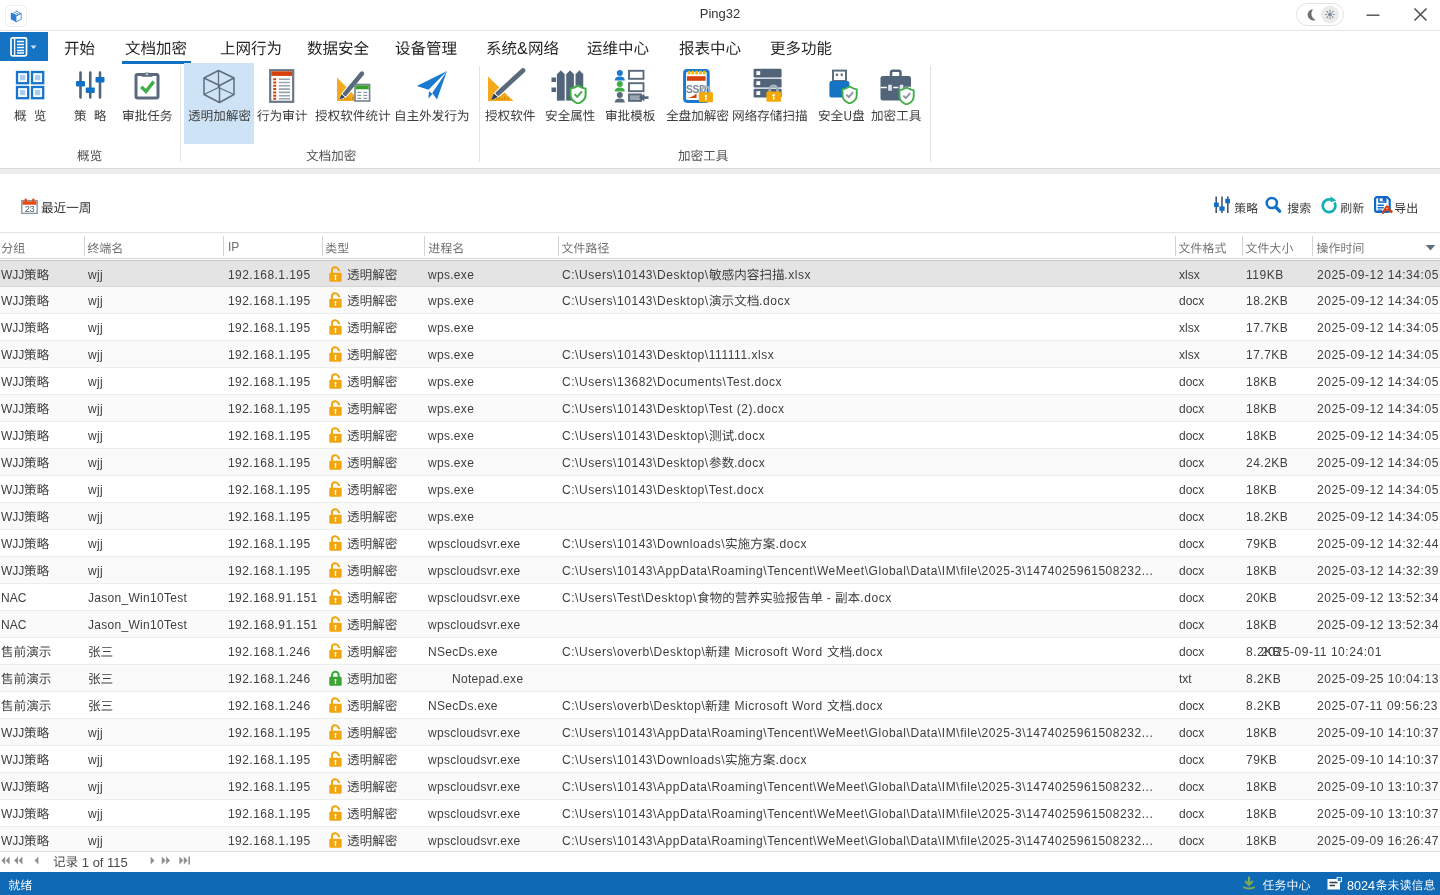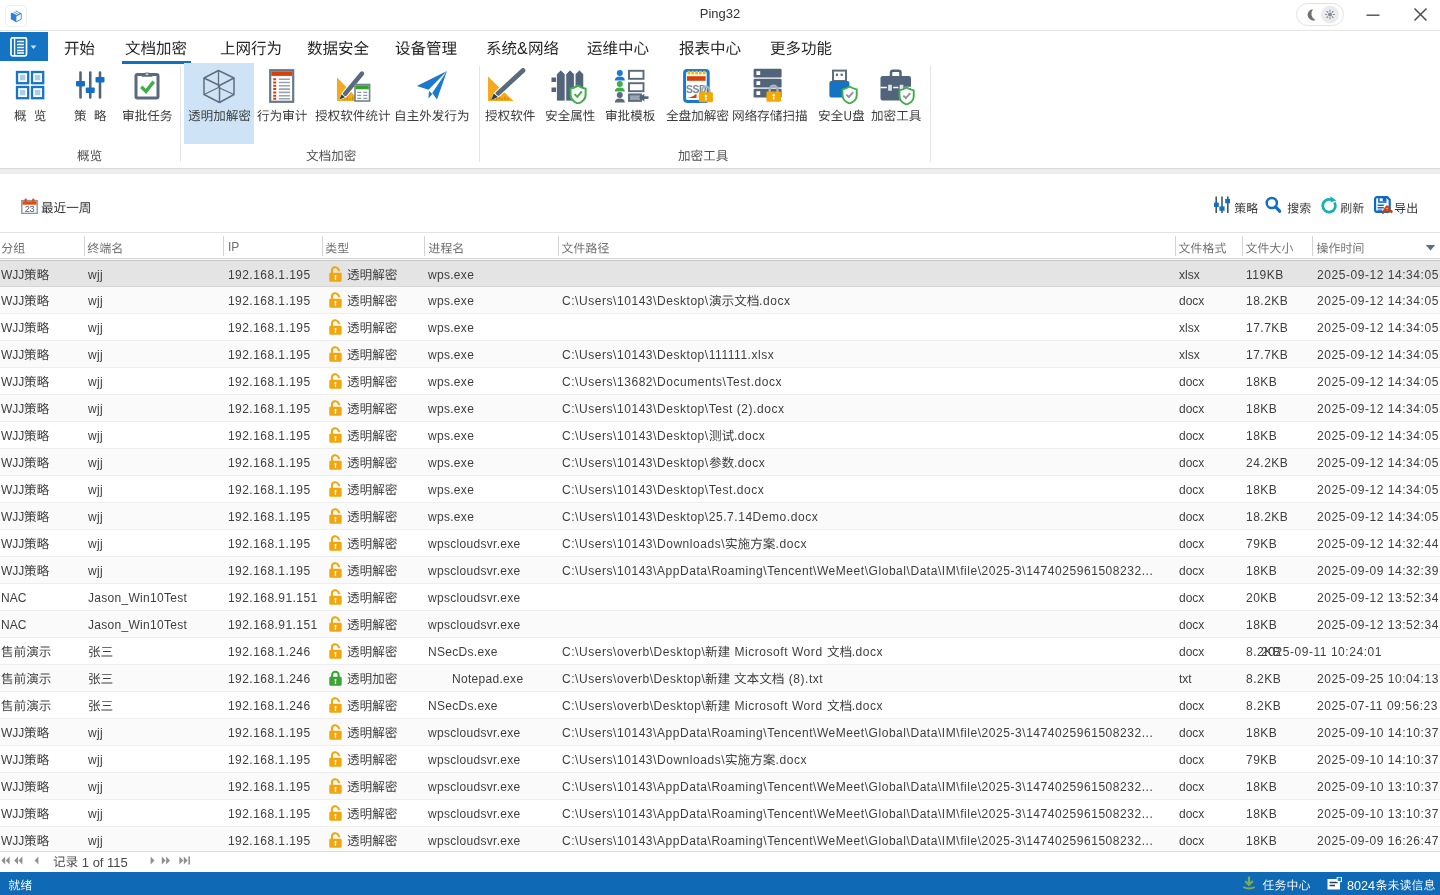--- a/index.html
+++ b/index.html
@@ -639,20 +639,28 @@
 <rect x="5.35" y="10.6" width="1.3" height="2.4" rx="0.6" fill="#fff"></rect>
 </g>
         </svg>
         <div class="cell" style="left:347px;width:76px"><svg class="k" style="width:50.4px;height:13px;vertical-align:-1.5px;" viewBox="0 0 400 100" fill="currentColor">
             <use href="#c900f" x="0"></use>
             <use href="#c660e" x="100"></use>
             <use href="#c89e3" x="200"></use>
             <use href="#c5bc6" x="300"></use>
           </svg></div>
         <div class="cell" style="left:428px;width:128px;letter-spacing:0.3px">wps.exe</div>
+        <div class="cell" style="left:562px;width:614px;letter-spacing:0.55px">C:\Users\10143\Desktop\<svg class="k" style="width:75.6px;height:13px;vertical-align:-1.5px;" viewBox="0 0 600 100" fill="currentColor">
+            <use href="#c654f" x="0"></use>
+            <use href="#c611f" x="100"></use>
+            <use href="#c5185" x="200"></use>
+            <use href="#c5bb9" x="300"></use>
+            <use href="#c626b" x="400"></use>
+            <use href="#c63cf" x="500"></use>
+          </svg>.xlsx</div>
         <div class="cell" style="left:1179px;width:60px">xlsx</div>
         <div class="cell" style="left:1246px;width:64px;letter-spacing:0.5px">119KB</div>
         <div class="cell" style="left:1317px;width:123px;letter-spacing:0.55px">2025-09-12 14:34:05</div>
       </div>
       <div class="row" style="top:27px;background:#fafafa;border-bottom:1px solid #ededed;">
         <div class="cell" style="left:1px;width:81px">WJJ<svg class="k" style="width:25.2px;height:13px;vertical-align:-1.5px;" viewBox="0 0 200 100" fill="currentColor">
             <use href="#c7b56" x="0"></use>
             <use href="#c7565" x="100"></use>
           </svg></div>
         <div class="cell" style="left:88px;width:133px;letter-spacing:0.3px">wjj</div>
@@ -891,21 +899,20 @@
 <rect x="5.35" y="10.6" width="1.3" height="2.4" rx="0.6" fill="#fff"></rect>
 </g>
         </svg>
         <div class="cell" style="left:347px;width:76px"><svg class="k" style="width:50.4px;height:13px;vertical-align:-1.5px;" viewBox="0 0 400 100" fill="currentColor">
             <use href="#c900f" x="0"></use>
             <use href="#c660e" x="100"></use>
             <use href="#c89e3" x="200"></use>
             <use href="#c5bc6" x="300"></use>
           </svg></div>
         <div class="cell" style="left:428px;width:128px;letter-spacing:0.3px">wps.exe</div>
-        <div class="cell" style="left:562px;width:614px;letter-spacing:0.55px">C:\Users\10143\Desktop\25.7.14Demo.docx</div>
         <div class="cell" style="left:1179px;width:60px">docx</div>
         <div class="cell" style="left:1246px;width:64px;letter-spacing:0.5px">18.2KB</div>
         <div class="cell" style="left:1317px;width:123px;letter-spacing:0.55px">2025-09-12 14:34:05</div>
       </div>
       <div class="row" style="top:270px;background:#fff;border-bottom:1px solid #ededed;">
         <div class="cell" style="left:1px;width:81px">WJJ<svg class="k" style="width:25.2px;height:13px;vertical-align:-1.5px;" viewBox="0 0 200 100" fill="currentColor">
             <use href="#c7b56" x="0"></use>
             <use href="#c7565" x="100"></use>
           </svg></div>
         <div class="cell" style="left:88px;width:133px;letter-spacing:0.3px">wjj</div>
@@ -953,41 +960,56 @@
         <div class="cell" style="left:347px;width:76px"><svg class="k" style="width:50.4px;height:13px;vertical-align:-1.5px;" viewBox="0 0 400 100" fill="currentColor">
             <use href="#c900f" x="0"></use>
             <use href="#c660e" x="100"></use>
             <use href="#c89e3" x="200"></use>
             <use href="#c5bc6" x="300"></use>
           </svg></div>
         <div class="cell" style="left:428px;width:128px;letter-spacing:0.3px">wpscloudsvr.exe</div>
         <div class="cell" style="left:562px;width:614px;letter-spacing:0.55px">C:\Users\10143\AppData\Roaming\Tencent\WeMeet\Global\Data\IM\file\2025-3\1474025961508232...</div>
         <div class="cell" style="left:1179px;width:60px">docx</div>
         <div class="cell" style="left:1246px;width:64px;letter-spacing:0.5px">18KB</div>
-        <div class="cell" style="left:1317px;width:123px;letter-spacing:0.55px">2025-09-09 14:32:39</div>
+        <div class="cell" style="left:1317px;width:123px;letter-spacing:0.55px">2025-03-12 14:32:39</div>
       </div>
       <div class="row" style="top:324px;background:#fff;border-bottom:1px solid #ededed;">
         <div class="cell" style="left:1px;width:81px">NAC</div>
         <div class="cell" style="left:88px;width:133px;letter-spacing:0.3px">Jason_Win10Test</div>
         <div class="cell" style="left:228px;width:92px;letter-spacing:0.45px">192.168.91.151</div>
         <svg class="ab" style="left:328px;top:5px" width="15" height="16" viewBox="0 0 12.9 16">
           <g transform="translate(0,0) scale(1.07143)">
             <path d="M2.7 6.8 V4.4 A3.1 3.1 0 0 1 8.6 2.9 q0.7 0.9 0.9 1.9" fill="none" stroke="#f2a60e" stroke-width="1.9"></path>
 <rect x="0.2" y="6.4" width="11.6" height="8.2" rx="1" fill="#f2a60e"></rect>
 <circle cx="6" cy="9.4" r="1" fill="#fff"></circle>
 <rect x="5.35" y="10.6" width="1.3" height="2.4" rx="0.6" fill="#fff"></rect>
 </g>
         </svg>
         <div class="cell" style="left:347px;width:76px"><svg class="k" style="width:50.4px;height:13px;vertical-align:-1.5px;" viewBox="0 0 400 100" fill="currentColor">
             <use href="#c900f" x="0"></use>
             <use href="#c660e" x="100"></use>
             <use href="#c89e3" x="200"></use>
             <use href="#c5bc6" x="300"></use>
           </svg></div>
         <div class="cell" style="left:428px;width:128px;letter-spacing:0.3px">wpscloudsvr.exe</div>
+        <div class="cell" style="left:562px;width:614px;letter-spacing:0.55px">C:\Users\Test\Desktop\<svg class="k" style="width:126.0px;height:13px;vertical-align:-1.5px;" viewBox="0 0 1000 100" fill="currentColor">
+            <use href="#c98df" x="0"></use>
+            <use href="#c7269" x="100"></use>
+            <use href="#c7684" x="200"></use>
+            <use href="#c8425" x="300"></use>
+            <use href="#c517b" x="400"></use>
+            <use href="#c5b9e" x="500"></use>
+            <use href="#c9a8c" x="600"></use>
+            <use href="#c62a5" x="700"></use>
+            <use href="#c544a" x="800"></use>
+            <use href="#c5355" x="900"></use>
+          </svg> - <svg class="k" style="width:25.2px;height:13px;vertical-align:-1.5px;" viewBox="0 0 200 100" fill="currentColor">
+            <use href="#c526f" x="0"></use>
+            <use href="#c672c" x="100"></use>
+          </svg>.docx</div>
         <div class="cell" style="left:1179px;width:60px">docx</div>
         <div class="cell" style="left:1246px;width:64px;letter-spacing:0.5px">20KB</div>
         <div class="cell" style="left:1317px;width:123px;letter-spacing:0.55px">2025-09-12 13:52:34</div>
       </div>
       <div class="row" style="top:351px;background:#fafafa;border-bottom:1px solid #ededed;">
         <div class="cell" style="left:1px;width:81px">NAC</div>
         <div class="cell" style="left:88px;width:133px;letter-spacing:0.3px">Jason_Win10Test</div>
         <div class="cell" style="left:228px;width:92px;letter-spacing:0.45px">192.168.91.151</div>
         <svg class="ab" style="left:328px;top:5px" width="15" height="16" viewBox="0 0 12.9 16">
           <g transform="translate(0,0) scale(1.07143)">
@@ -1066,29 +1088,20 @@
 <rect x="5.35" y="10.6" width="1.3" height="2.4" rx="0.6" fill="#fff"></rect>
 </g>
         </svg>
         <div class="cell" style="left:347px;width:76px"><svg class="k" style="width:50.4px;height:13px;vertical-align:-1.5px;" viewBox="0 0 400 100" fill="currentColor">
             <use href="#c900f" x="0"></use>
             <use href="#c660e" x="100"></use>
             <use href="#c52a0" x="200"></use>
             <use href="#c5bc6" x="300"></use>
           </svg></div>
         <div class="cell" style="left:452px;width:128px;letter-spacing:0.3px">Notepad.exe</div>
-        <div class="cell" style="left:562px;width:614px;letter-spacing:0.55px">C:\Users\overb\Desktop\<svg class="k" style="width:25.2px;height:13px;vertical-align:-1.5px;" viewBox="0 0 200 100" fill="currentColor">
-            <use href="#c65b0" x="0"></use>
-            <use href="#c5efa" x="100"></use>
-          </svg> <svg class="k" style="width:50.4px;height:13px;vertical-align:-1.5px;" viewBox="0 0 400 100" fill="currentColor">
-            <use href="#c6587" x="0"></use>
-            <use href="#c672c" x="100"></use>
-            <use href="#c6587" x="200"></use>
-            <use href="#c6863" x="300"></use>
-          </svg> (8).txt</div>
         <div class="cell" style="left:1179px;width:60px">txt</div>
         <div class="cell" style="left:1246px;width:64px;letter-spacing:0.5px">8.2KB</div>
         <div class="cell" style="left:1317px;width:123px;letter-spacing:0.55px">2025-09-25 10:04:13</div>
       </div>
       <div class="row" style="top:432px;background:#fff;border-bottom:1px solid #ededed;">
         <div class="cell" style="left:1px;width:81px"><svg class="k" style="width:50.4px;height:13px;vertical-align:-1.5px;" viewBox="0 0 400 100" fill="currentColor">
             <use href="#c552e" x="0"></use>
             <use href="#c524d" x="100"></use>
             <use href="#c6f14" x="200"></use>
             <use href="#c793a" x="300"></use>

